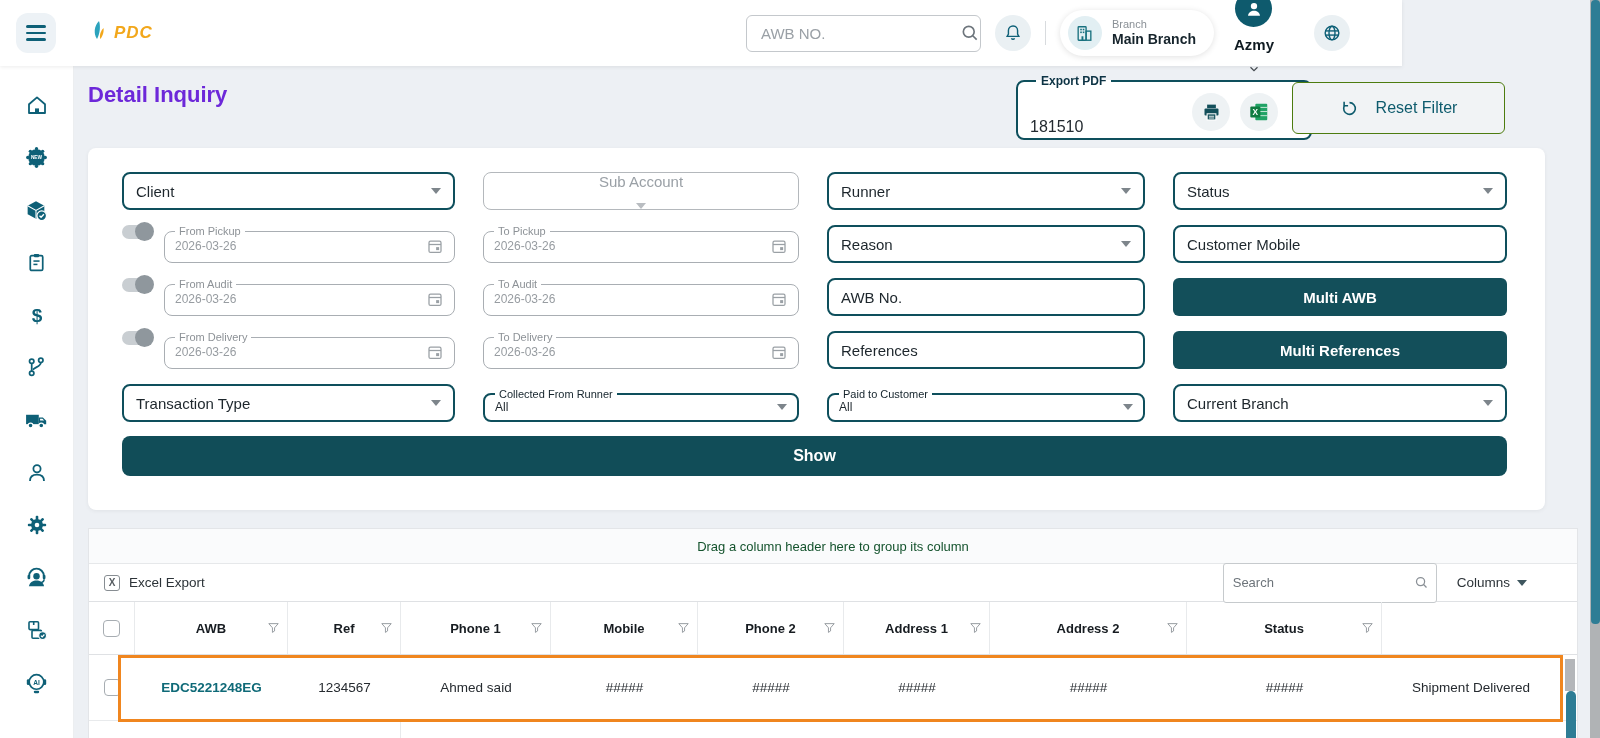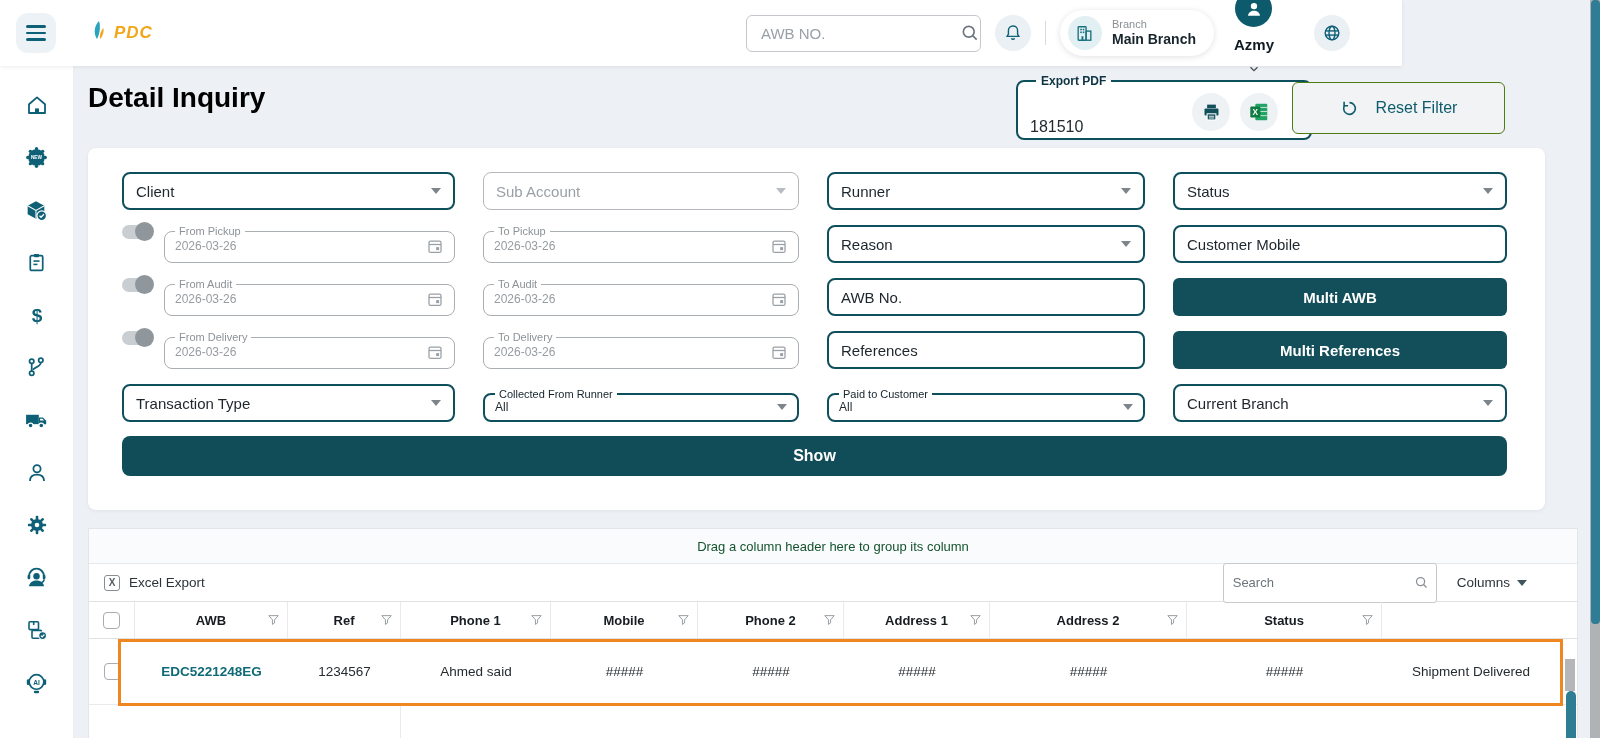--- a/index.html
+++ b/index.html
@@ -38,21 +38,21 @@
 
   
   .sidebar { position:fixed; left:0; top:66px; width:74px; height:672px; background:#fff;
              border-right:1px solid #eceef0; z-index:10; display:flex; flex-direction:column;
              align-items:center; padding-top:13px; }
   .side-item { height:52.5px; display:flex; align-items:center; justify-content:center;
                width:100%; cursor:pointer; }
 
   
   .main { position:absolute; left:74px; top:66px; right:0; bottom:0; overflow:hidden; }
-  .page-title { position:absolute; left:14px; top:16px; font-size:28px; font-weight:bold; color:#000000; }
+  .page-title { position:absolute; left:14px; top:16px; font-size:22px; font-weight:bold; color:#6d28d9; }
 
   .export-fs { position:absolute; left:942px; top:8px; width:296px; height:66px;
                border:2px solid #0e4f5c; border-radius:8px; background:#fff; padding:2px 4px 0 12px; }
   .export-fs legend { font-size:12px; font-weight:bold; color:#0d3344; padding:0 5px; margin-left:6px; }
   .export-row { display:flex; align-items:center; height:44px; gap:10px; }
   .export-value { flex:1; font-size:16px; color:#232a30;margin-top:30px; }
   .round-btn { width:38px; height:38px; border-radius:50%; background:#eef2f4; display:flex;
                align-items:center; justify-content:center; cursor:pointer; }
   .caret { width:0; height:0; border-left:5px solid transparent; border-right:5px solid transparent;
            border-top:6px solid #7d858b; }
@@ -63,21 +63,21 @@
                justify-content:center; gap:17px; color:#0e5b6d; font-size:16px; cursor:pointer; }
 
   
   .filter-card { position:absolute; left:14px; top:82px; width:1457px; height:362px; background:#fff;
                  border-radius:8px; box-shadow:0 1px 4px rgba(0,0,0,.06); padding:24px 36px 0 34px; }
   .frow { display:grid; grid-template-columns:333px 316px 318px 334px; column-gap:28px;
           align-items:end; margin-bottom:15px; }
   .dd, .tin { height:38px; border:2px solid #0e4f5c; border-radius:8px; background:#fff;
         display:flex; align-items:center; padding:0 12px; cursor:pointer; }
   .dd-label { flex:1; font-size:15px; color:#1d262c; }
-  .dd.disabled { border:1px solid #b4b8bc; cursor:default; }
+  .dd.disabled { border:1px solid #b4b8bc; cursor:default;flex-direction:column; }
   .dd.disabled .dd-label { color:#9aa0a6; }
   .dd.disabled .caret { border-top-color:#b9bdc1; }
   .tin input { border:none; outline:none; flex:1; font-size:15px; color:#1d262c; font-family:inherit; cursor:pointer;}
   .tin input::placeholder { color:#1d262c; opacity:1; }
   .toggle-cell { display:flex; gap:12px; }
   .toggle { width:30px; height:14px; border-radius:7px; background:#c9ced2; position:relative;
             flex:0 0 30px; cursor:pointer; }
   .toggle::after { content:''; position:absolute; right:-2px; top:-3px; width:19px; height:19px;
                    border-radius:50%; background:#8f979d; }
   fieldset.datef { flex:1; border:1px solid #a9aeb3; border-radius:8px; padding:0 10px 7px 10px; background:#fff; }
@@ -106,21 +106,21 @@
   .tt-spacer { flex:1; }
   .search-box { width:214px; height:40px; border:1px solid #c6cacd; border-radius:3px; display:flex;
                 align-items:center; padding:0 7px 0 9px; background:#fff;margin-left:25px; }
   .search-box input { border:none; outline:none; flex:1; font-size:13px; color:#444; font-family:inherit; }
   .search-box input::placeholder { color:#6d747a; }
   .columns-btn { display:flex; align-items:center; gap:7px; margin-left:20px; cursor:pointer; }
   .columns-label { font-size:13.5px; color:#2c3338; }
   .columns-caret { border-top-color:#3e565e; }
 
   .tgrid { display:grid; grid-template-columns:46px 153px 113px 150px 147px 146px 146px 197px 195px 178px; }
-  .header-row { height:38px; border-top:1px solid #dfe1e4; border-bottom:1px solid #dfe1e4; }
+  .header-row { height:54px; border-top:1px solid #dfe1e4; border-bottom:1px solid #dfe1e4; }
   .hc { display:flex; align-items:center; justify-content:center; position:relative;
         border-right:1px solid #e8eaec; font-weight:bold; font-size:13px; color:#171c21; cursor:pointer; }
   .hc .funnel { position:absolute; right:6px; top:50%; transform:translateY(-50%); }
   .cb { width:17px; height:17px; border:1.5px solid #a7adb2; border-radius:4px; background:#fff; cursor:pointer; }
 
   .data-row { position:relative; height:66px; align-items:center; border-bottom:1px solid #e8eaec; cursor:pointer; }
   .dc { display:flex; align-items:center; justify-content:center; font-size:13.5px; color:#262b30;
         overflow:hidden; white-space:nowrap; }
   .awb-link { font-weight:bold; color:#0f6a78; cursor:pointer; }
   .orange-frame { position:absolute; left:29px; right:14px; top:0; bottom:-2px;

